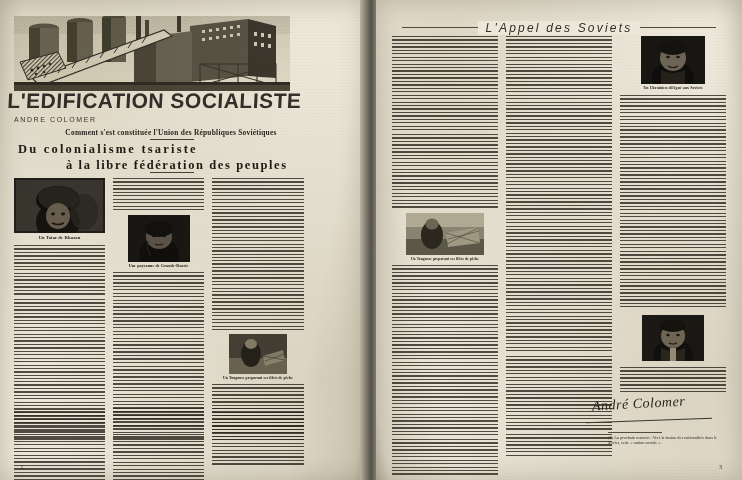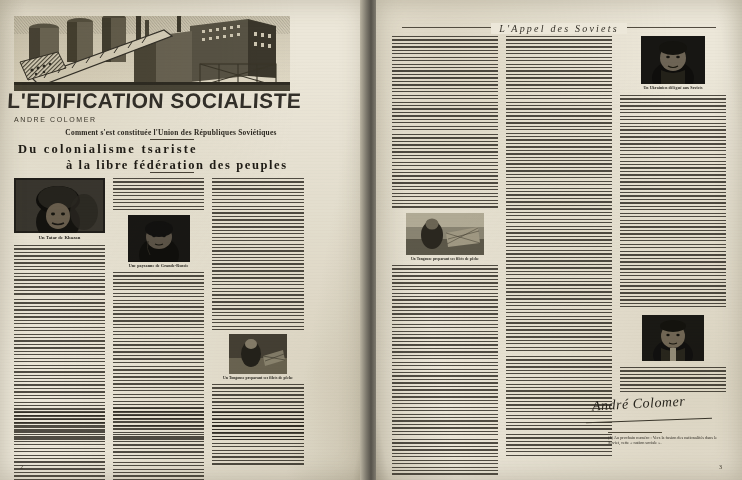--- a/index.html
+++ b/index.html
@@ -133,22 +133,22 @@
     margin-top: 1.5px; line-height: 1.1;
     white-space: nowrap;
   }
 
   
   .runhead {
     position: absolute; top: 18px; left: 0; width: 366px;
     text-align: center;
   }
   .runhead .rh-text {
-    font-family: Liberation Serif, serif;
-    font-style: italic; font-size: 10px; color: #332f27;
+    font-family: Liberation Sans, sans-serif;
+    font-style: italic; font-size: 12px; color: #332f27;
     letter-spacing: 2.2px;
     padding: 0 8px;
     background: #ece7d9;
     position: relative; z-index: 2;
   }
   .runhead .rh-rule {
     position: absolute; left: 26px; right: 26px; top: 50%; height: 1px;
     background: #514b3f; z-index: 1;
   }
 

